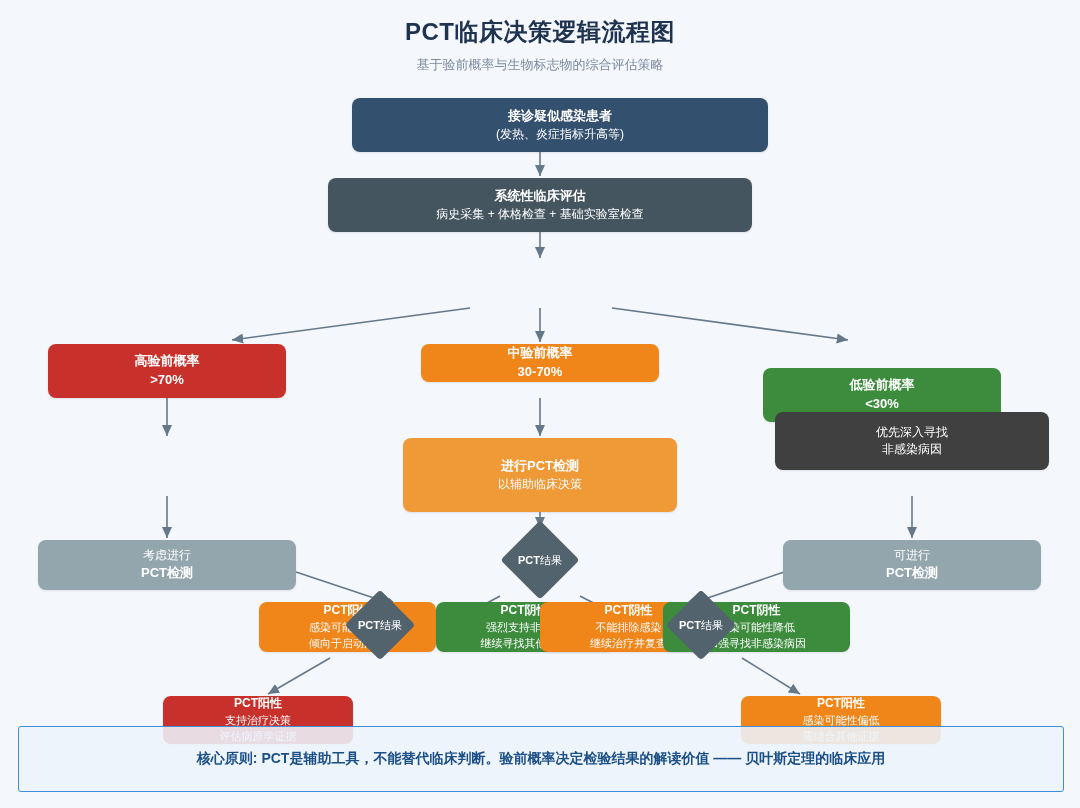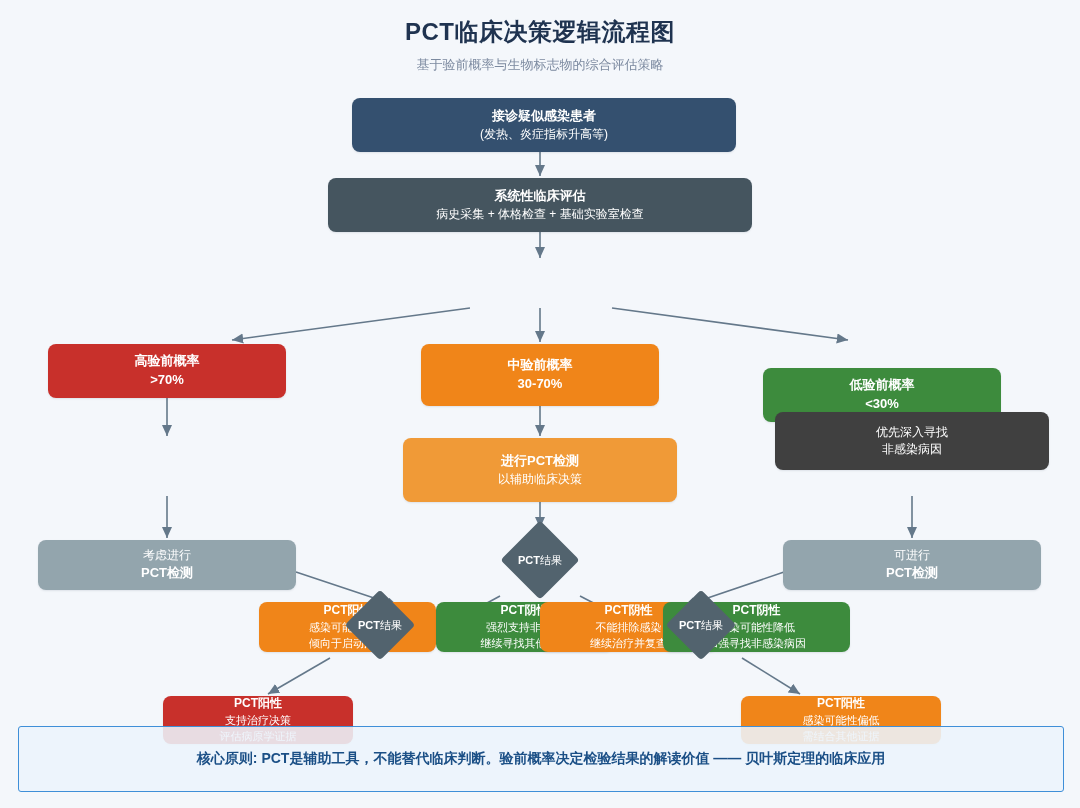--- a/index.html
+++ b/index.html
@@ -81,48 +81,48 @@
       <path d="M912,496 L912,538"></path>
       <path d="M296,572 L398,606"></path>
       <path d="M784,572 L684,606"></path>
       <path d="M500,596 L452,622"></path>
       <path d="M580,596 L630,622"></path>
       <path d="M330,658 L268,694"></path>
       <path d="M742,658 L800,694"></path>
     </g>
   </svg>
 
-  <div class="node" style="left:352px;top:98px;width:384px;height:54px;background:#34506f;">
+  <div class="node" style="left:352px;top:98px;width:416px;height:54px;background:#34506f;">
     <div class="l1">接诊疑似感染患者</div>
     <div class="l2">(发热、炎症指标升高等)</div>
   </div>
 
   <div class="node" style="left:328px;top:178px;width:424px;height:54px;background:#45555f;">
     <div class="l1">系统性临床评估</div>
     <div class="l2">病史采集 + 体格检查 + 基础实验室检查</div>
   </div>
 
 
   <div class="node" style="left:48px;top:344px;width:238px;height:54px;background:#c8302b;">
     <div class="l1">高验前概率</div>
     <div class="l1">&gt;70%</div>
   </div>
 
-  <div class="node" style="left:421px;top:344px;width:238px;height:62px;background:#f08519;">
+  <div class="node" style="left:421px;top:344px;width:238px;height:38px;background:#f08519;">
     <div class="l1">中验前概率</div>
     <div class="l1">30-70%</div>
   </div>
 
   <div class="node" style="left:763px;top:344px;width:238px;height:54px;background:#3d8b3d;margin-top:24px;">
     <div class="l1">低验前概率</div>
     <div class="l1">&lt;30%</div>
   </div>
 
 
-  <div class="node" style="left:403px;top:438px;width:274px;height:64px;background:#f09a37;">
+  <div class="node" style="left:403px;top:438px;width:274px;height:74px;background:#f09a37;">
     <div class="l1">进行PCT检测</div>
     <div class="l2">以辅助临床决策</div>
   </div>
 
   <div class="node" style="left:775px;top:412px;width:274px;height:58px;background:#404040;">
     <div class="l2">优先深入寻找</div>
     <div class="l2">非感染病因</div>
   </div>
 
   <div class="node" style="left:38px;top:540px;width:258px;height:50px;background:#93a5ad;">

